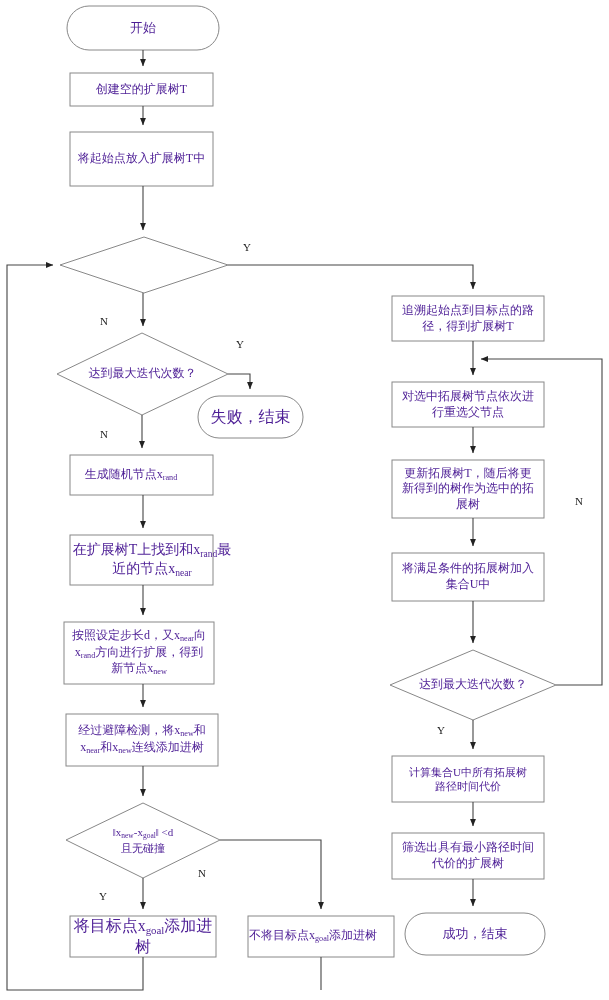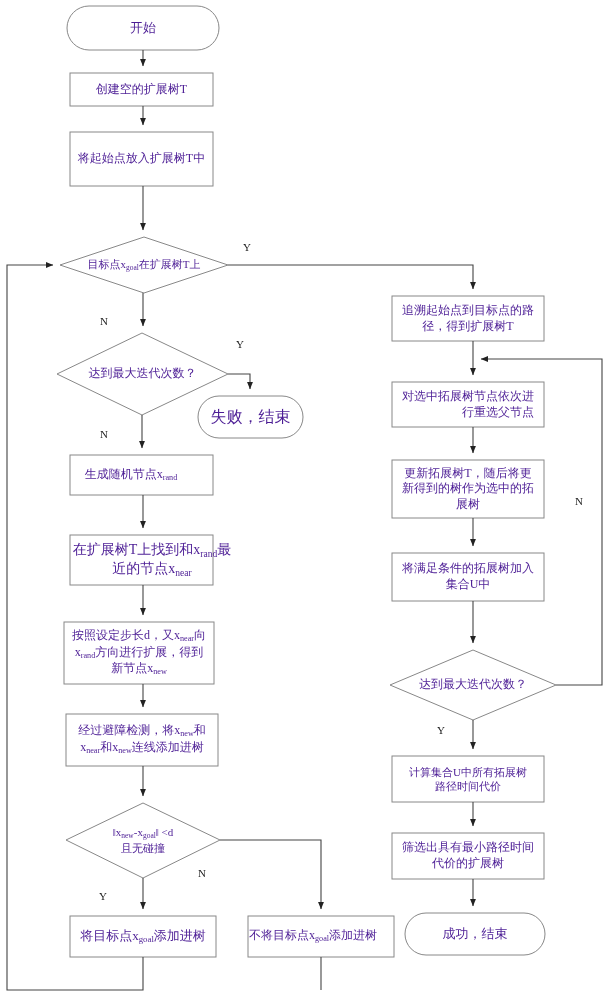--- a/index.html
+++ b/index.html
@@ -80,23 +80,20 @@
 
   <div class="node-text" style="left:67px;top:6px;width:152px;height:44px;font-size:13px;">
       <span>开始</span>
     </div>
   <div class="node-text" style="left:70px;top:132px;width:143px;height:54px;font-size:12px;">
       <span>将起始点放入扩展树T中</span>
     </div>
   <div class="node-text" style="left:70px;top:73px;width:143px;height:33px;font-size:12px;">
       <span>创建空的扩展树T</span>
     </div>
-  <div class="node-text" style="left:60px;top:237px;width:168px;height:56px;font-size:11px;">
-      <span>目标点x<sub>goal</sub>在扩展树T上</span>
-    </div>
   <div class="node-text" style="left:57px;top:333px;width:171px;height:82px;font-size:12px;">
       <span>达到最大迭代次数？</span>
     </div>
   <div class="node-text" style="left:198px;top:396px;width:105px;height:42px;font-size:16px;">
       <span>失败，结束</span>
     </div>
   <div class="node-text" style="left:70px;top:455px;width:122px;height:40px;font-size:12px;">
       <span>生成随机节点x<sub>rand</sub></span>
     </div>
   <div class="node-text" style="left:70px;top:535px;width:164px;height:50px;font-size:14px;text-align:center;">
@@ -104,30 +101,30 @@
     </div>
   <div class="node-text" style="left:64px;top:622px;width:150px;height:62px;font-size:12px;">
       <span>按照设定步长d，又x<sub>near</sub>向<br>x<sub>rand</sub>方向进行扩展，得到<br>新节点x<sub>new</sub></span>
     </div>
   <div class="node-text" style="left:66px;top:714px;width:152px;height:52px;font-size:12px;">
       <span>经过避障检测，将x<sub>new</sub>和<br>x<sub>near</sub>和x<sub>new</sub>连线添加进树</span>
     </div>
   <div class="node-text" style="left:66px;top:803px;width:154px;height:75px;font-size:11px;">
       <span>‖x<sub>new</sub>-x<sub>goal</sub>‖ &lt;d<br>且无碰撞</span>
     </div>
-  <div class="node-text" style="left:70px;top:916px;width:146px;height:41px;font-size:13px;">
+  <div class="node-text" style="left:70px;top:916px;width:146px;height:41px;font-size:16px;">
       <span>将目标点x<sub>goal</sub>添加进树</span>
     </div>
   <div class="node-text" style="left:240px;top:916px;width:146px;height:41px;font-size:12px;">
       <span>不将目标点x<sub>goal</sub>添加进树</span>
     </div>
   <div class="node-text" style="left:392px;top:296px;width:152px;height:45px;font-size:12px;">
       <span>追溯起始点到目标点的路<br>径，得到扩展树T</span>
     </div>
-  <div class="node-text" style="left:392px;top:382px;width:152px;height:45px;font-size:12px;text-align:right;">
+  <div class="node-text" style="left:392px;top:382px;width:152px;height:45px;font-size:12px;">
       <span>对选中拓展树节点依次进<br>行重选父节点</span>
     </div>
   <div class="node-text" style="left:392px;top:460px;width:152px;height:58px;font-size:12px;">
       <span>更新拓展树T，随后将更<br>新得到的树作为选中的拓<br>展树</span>
     </div>
   <div class="node-text" style="left:392px;top:553px;width:152px;height:48px;font-size:12px;">
       <span>将满足条件的拓展树加入<br>集合U中</span>
     </div>
   <div class="node-text" style="left:390px;top:650px;width:166px;height:70px;font-size:12px;">
       <span>达到最大迭代次数？</span>

